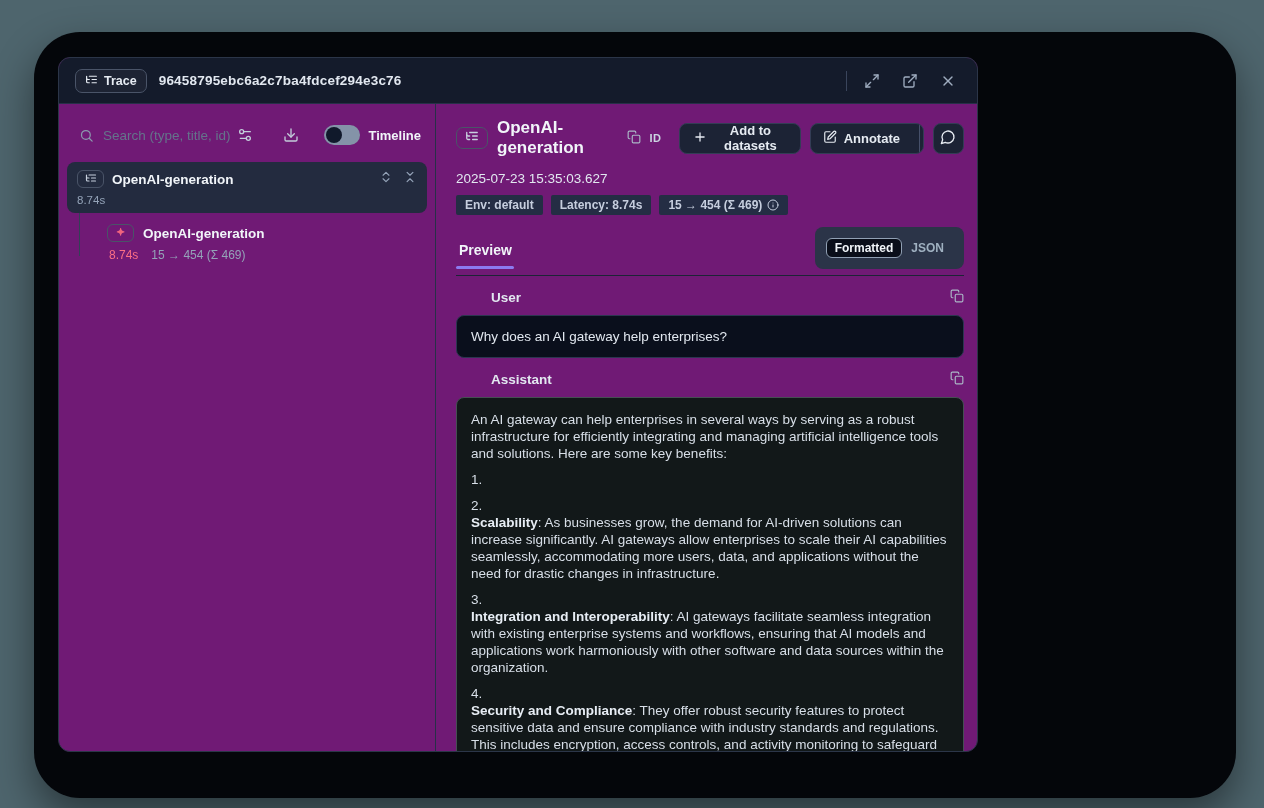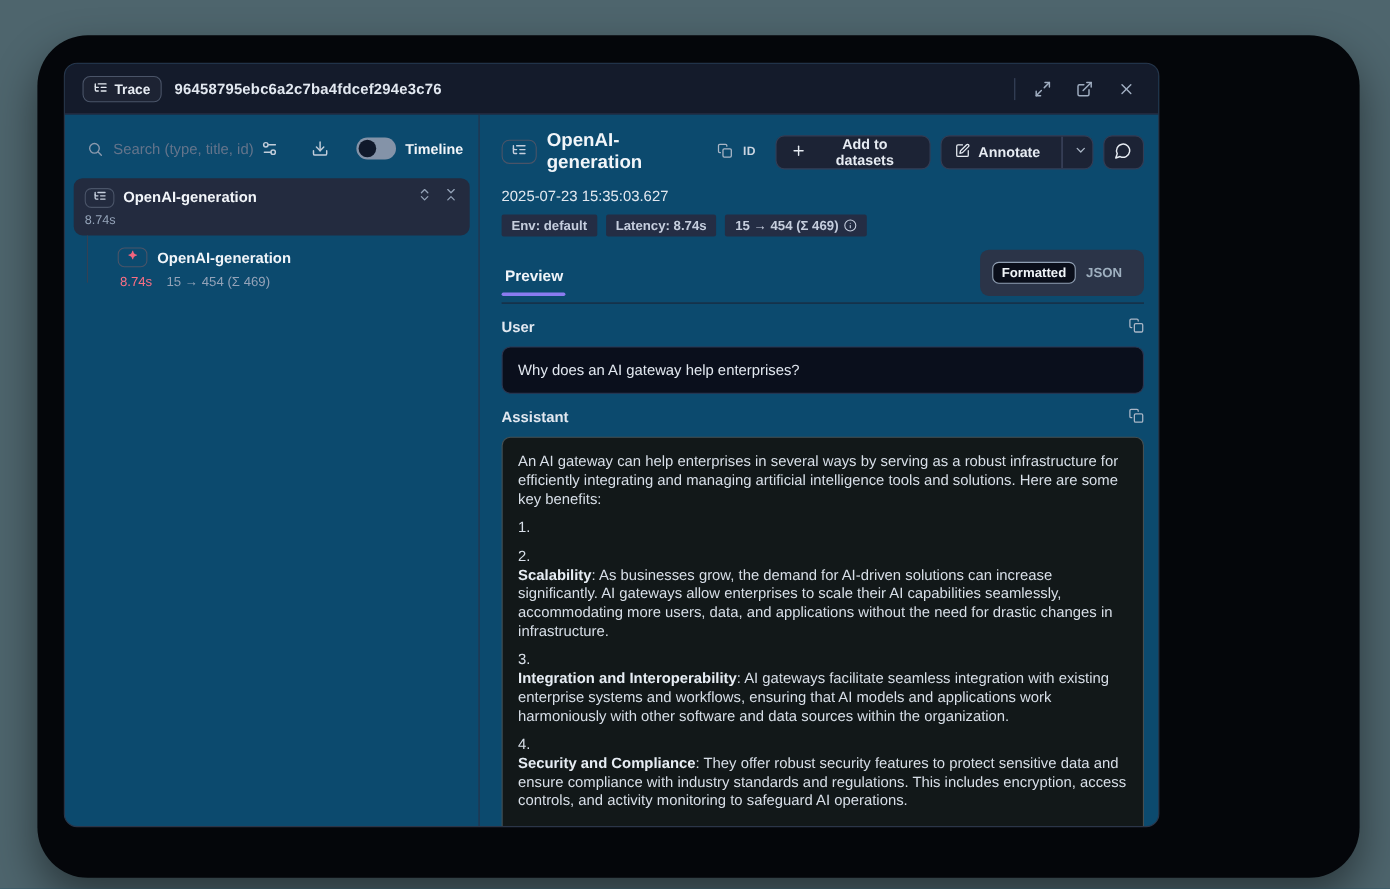--- a/index.html
+++ b/index.html
@@ -9,22 +9,22 @@
     font-family:"Liberation Sans", sans-serif;
     position:relative;
     color:#e6ebf2;
   }
   .frame {
     position:absolute; left:34px; top:32px; width:1202px; height:766px;
     background:#04060a; border-radius:46px;
     box-shadow:0 18px 40px rgba(0,0,0,.45);
   }
   .dialog {
-    position:absolute; left:58px; top:57px; width:996px; height:695px;
-    background:#0c4a6e; border:1px solid #2b3548; border-radius:12px;
+    position:absolute; left:58px; top:57px; width:920px; height:695px;
+    background:#701a75; border:1px solid #2b3548; border-radius:12px;
     overflow:hidden; display:flex; flex-direction:column;
   }
   
   .topbar {
     height:46px; flex:0 0 46px; background:#141b2b;
     border-bottom:1px solid #273048;
     display:flex; align-items:center; padding:0 16px; gap:12px;
   }
   .trace-badge {
     display:inline-flex; align-items:center; gap:6px;
@@ -138,21 +138,21 @@
     padding:11px; margin-bottom:6px;
   }
   .segmented .opt {
     font-size:12px; font-weight:bold; padding:2px 8px; border-radius:6px;
     color:#9fb0c0; cursor:pointer; border:1px solid transparent;
   }
   .segmented .opt.active {
     background:#0a0e1a; border:1px solid #91a0b4; color:#f1f5f9;
   }
   
-  .section-label-row { display:flex; align-items:center; margin-top:13px; }
+  .section-label-row { display:flex; align-items:center; margin-top:13px;margin-left:35px; }
   .section-label { font-size:13.5px; font-weight:bold; color:#e2e8f0; flex:1; }
   .msg-box {
     border:1px solid #2c3650; border-radius:8px; background:#0a0f1c;
     margin-top:9px; padding:13px 14px; font-size:13.5px; color:#e2e8f0;
   }
   .msg-box.assistant {
     background:#121819; border:1px solid #454f52; color:#d8dfe8;
     line-height:17px; padding:13px 14px 20px 14px;
   }
   .msg-box.assistant p { margin:0 0 9px 0; }

